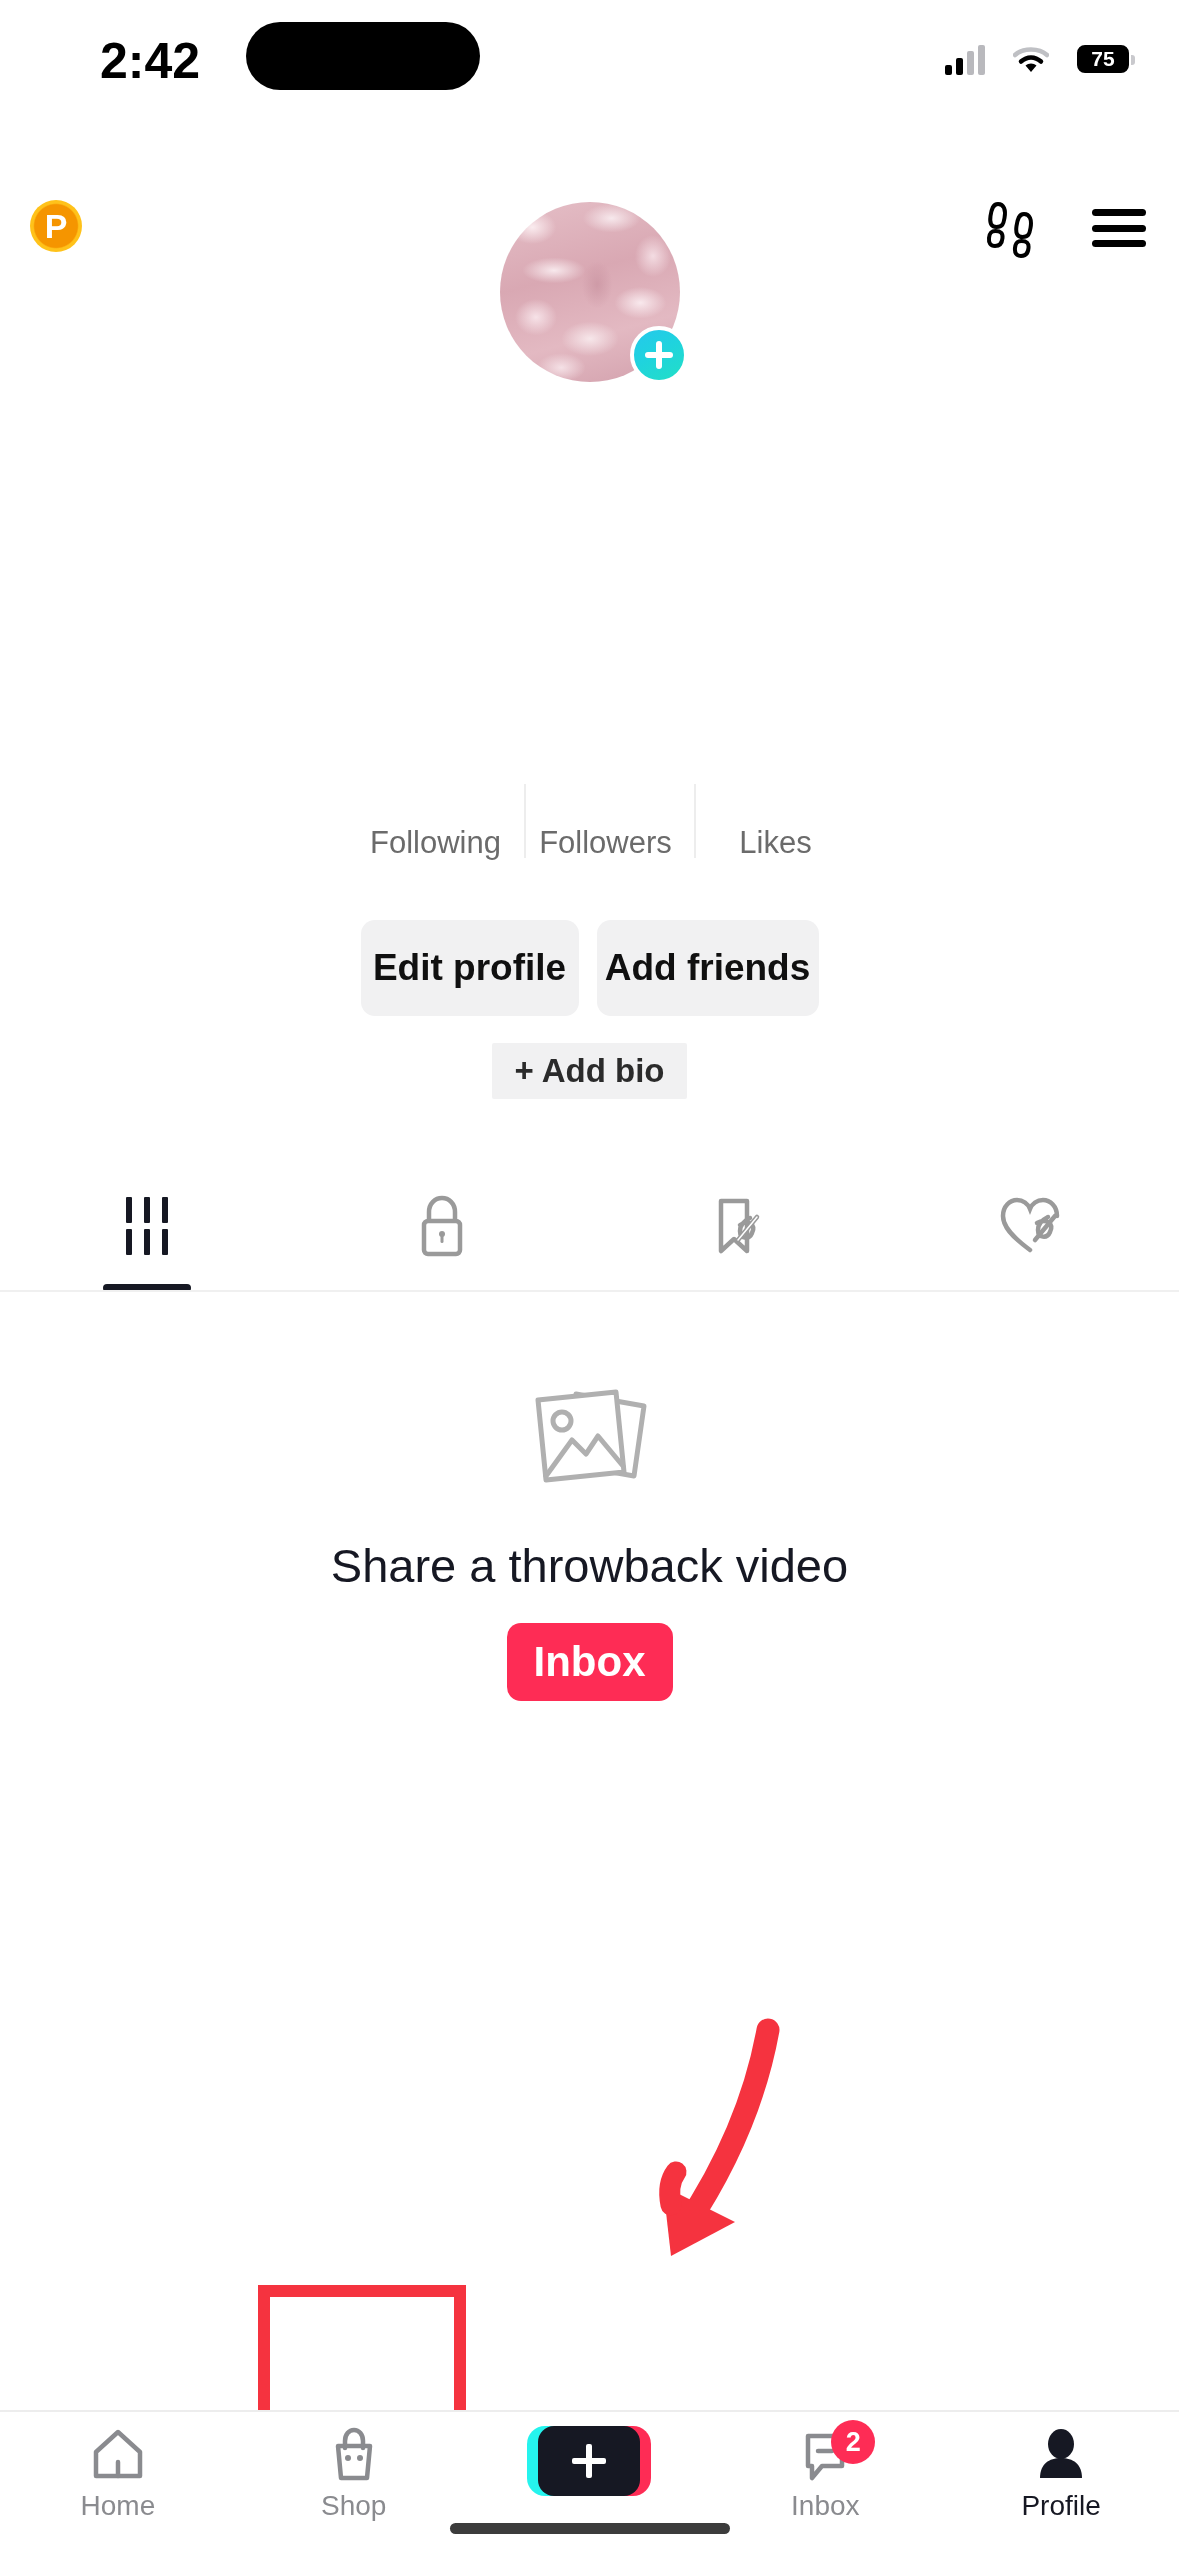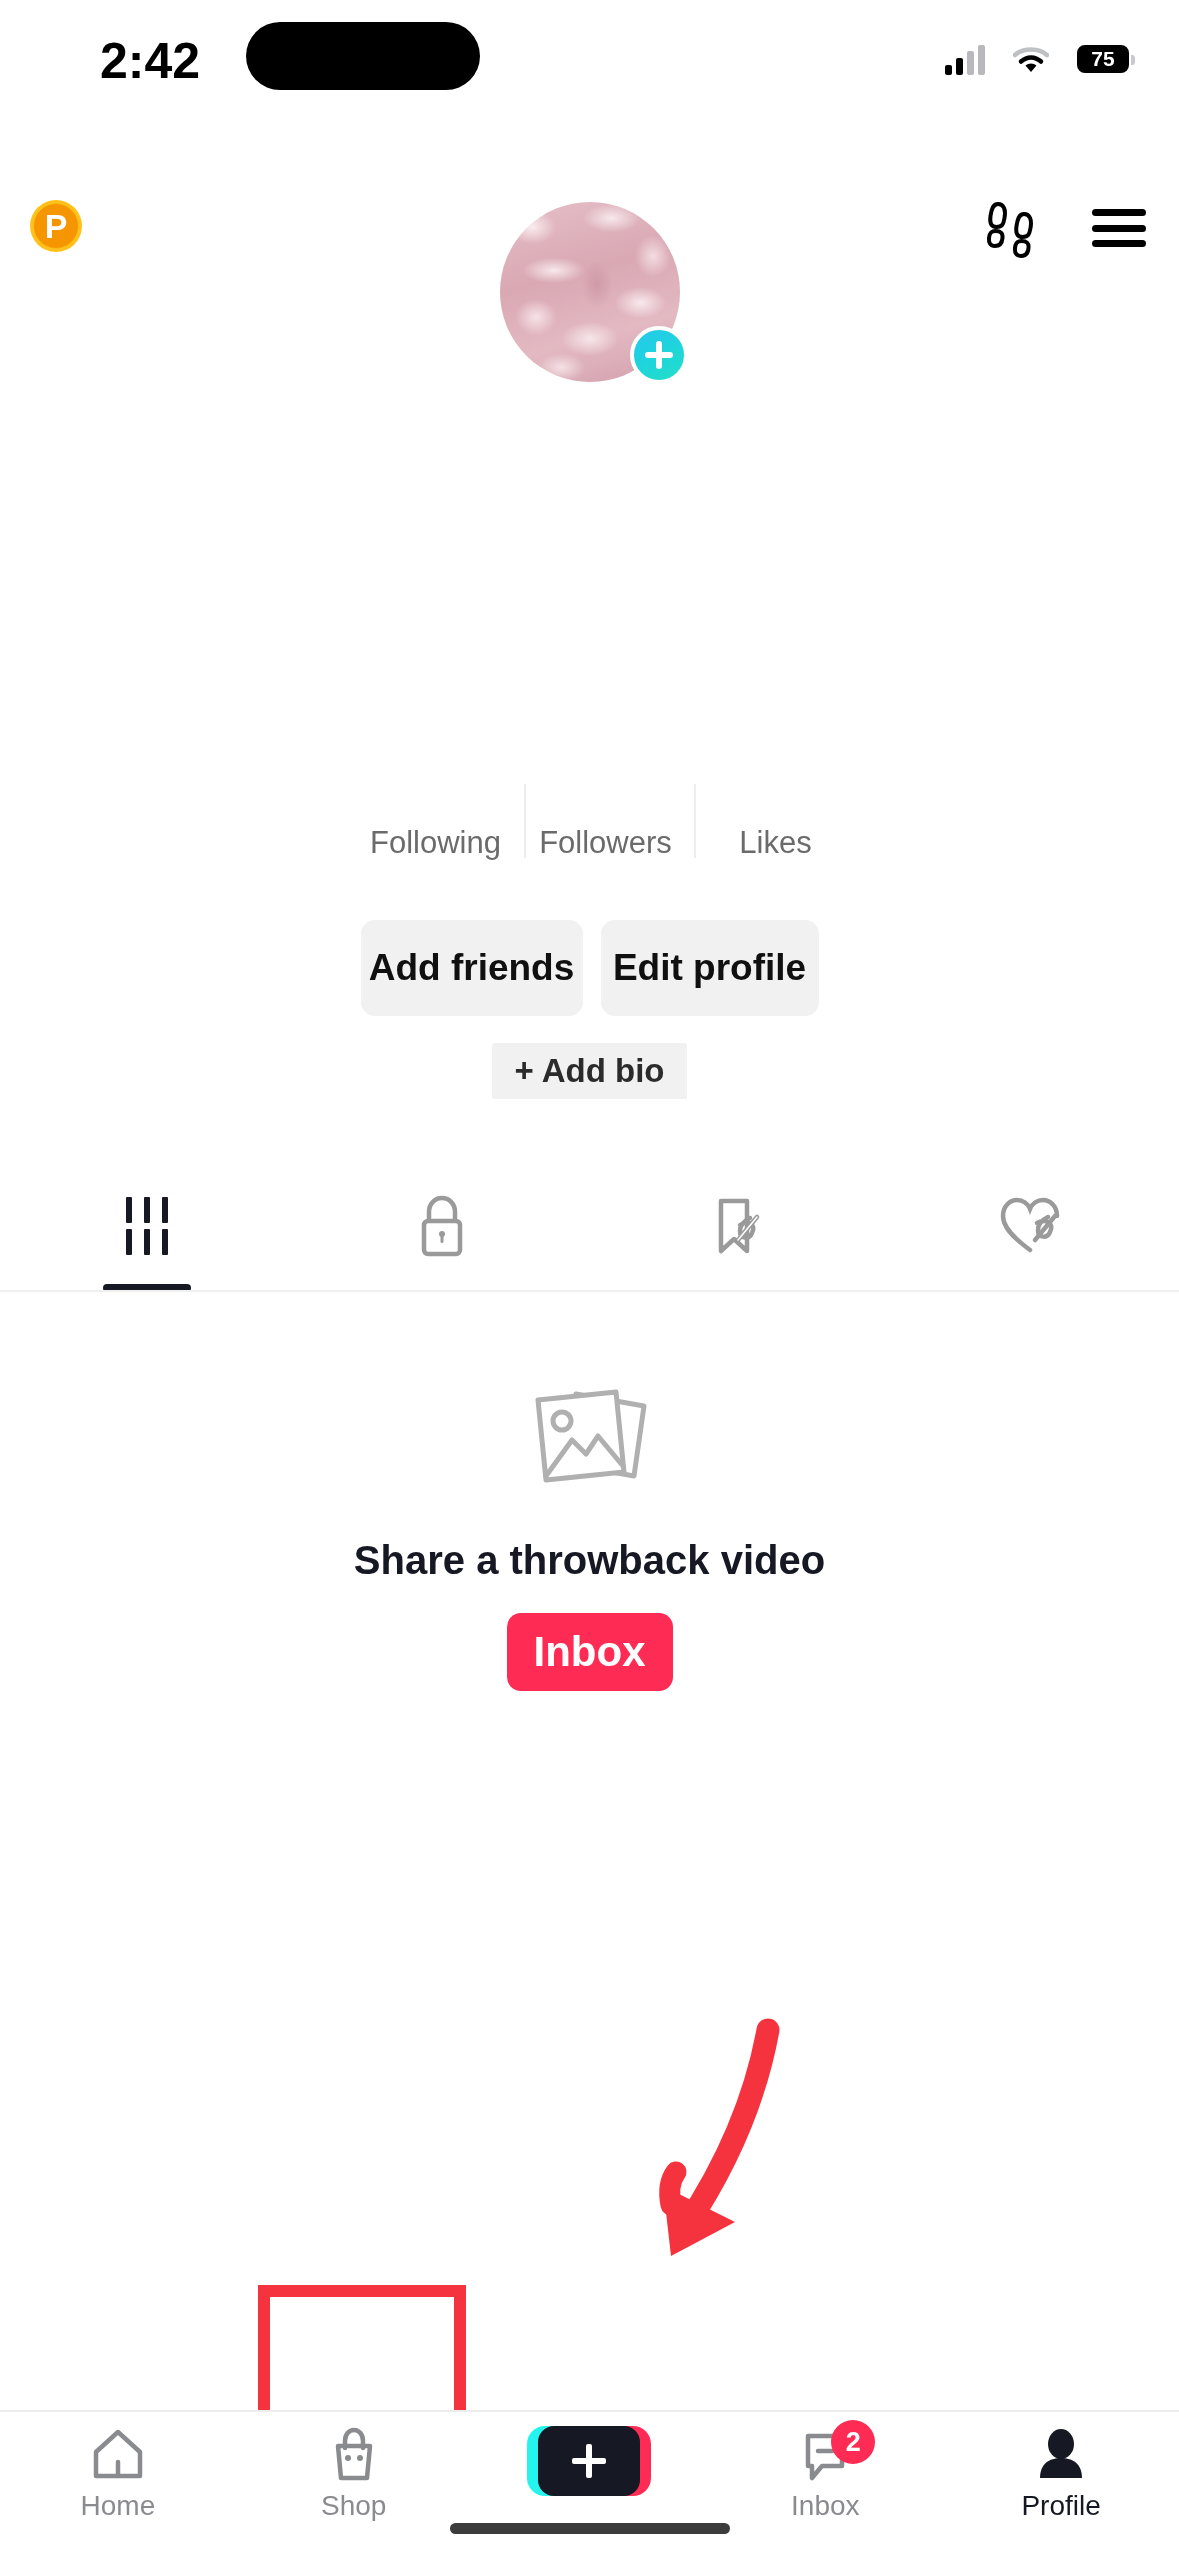--- a/index.html
+++ b/index.html
@@ -116,21 +116,21 @@
   .tab .underline { position:absolute; bottom:0; left:50%; transform:translateX(-50%); width:88px; height:8px; background:#161823; border-radius:4px; }
   .tabs-sep { position:absolute; left:0; top:1290px; width:1179px; height:2px; background:#f0f0f0; }
 
   
   .grid-icon { width:66px; height:58px; display:flex; flex-direction:column; justify-content:space-between; align-items:center; }
   .grid-icon .row { display:flex; gap:12px; }
   .grid-icon .row i { display:block; width:6px; height:26px; background:#161823; border-radius:1px; }
 
   
   .empty { position:absolute; left:0; top:1380px; width:1179px; display:flex; flex-direction:column; align-items:center; }
-  .empty-title { margin-top:34px; font-size:40px; font-weight:700; color:#161823; }
+  .empty-title { margin-top:34px; font-size:47px; font-weight:400; color:#161823; }
   .btn-upload {
     margin-top:30px; background:#FE2C55; border:none; border-radius:14px;
     font-family:"Liberation Sans", sans-serif;
     color:#fff; font-size:42px; font-weight:700;
     width:166px; height:78px; display:flex; align-items:center; justify-content:center;
   }
 
   
   .annotation { position:absolute; left:0; top:0; width:1179px; height:2556px; pointer-events:none; }
   .anno-rect {
@@ -235,22 +235,22 @@
       <div class="lbl">Followers</div>
       <div class="divider"></div>
     </div>
     <div class="stat">
       <div class="num"></div>
       <div class="lbl">Likes</div>
     </div>
   </div>
 
   <div class="actions">
+    <button class="btn-gray">Edit profile</button>
     <button class="btn-gray wide">Add friends</button>
-    <button class="btn-gray">Edit profile</button>
   </div>
   <div class="addbio-wrap">
     <button class="btn-addbio">+ Add bio</button>
   </div>
 
   <div class="tabs">
     <div class="tab">
       <span class="grid-icon">
         <span class="row">
             <i></i>

